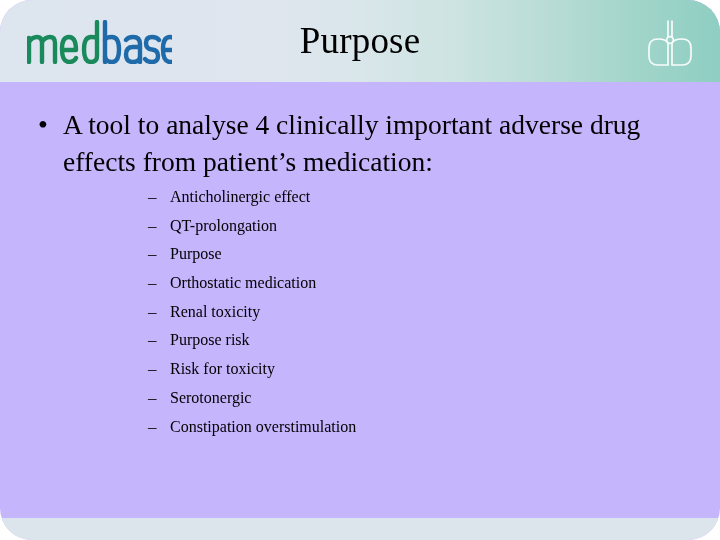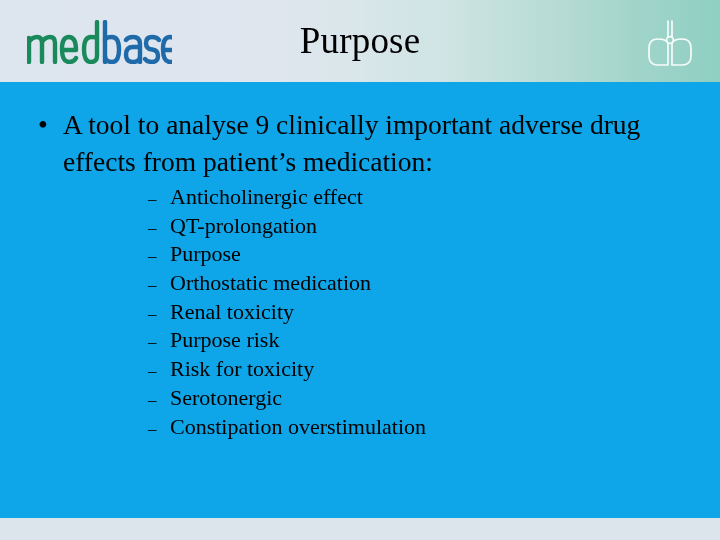--- a/index.html
+++ b/index.html
@@ -14,22 +14,23 @@
     overflow: hidden;
     position: relative;
   }
 
   
   .slide {
     position: absolute;
     top: 0; left: 0;
     width: 720px;
     height: 540px;
-    background: #0ea5e9;
+    background: #c4b5fd;
     overflow: hidden;
+    border-radius: 32px;
   }
 
   
   .header-band {
     position: absolute;
     top: 0; left: 0;
     width: 720px;
     height: 82px;
     background: linear-gradient(to right,
                 #dde5ef 0%,
@@ -130,21 +131,21 @@
     flex: 0 0 auto;
     width: 22px;
     font-family: "Liberation Serif", serif;
     font-size: 17px;
     line-height: 28.7px;
     color: #000000;
   }
   .bullet-l2-text {
     flex: 1 1 auto;
     font-family: "Liberation Serif", serif;
-    font-size: 22px;
+    font-size: 16px;
     line-height: 28.7px;
     color: #000000;
     white-space: nowrap;
   }
 
   
   .footer-band {
     position: absolute;
     left: 0;
     top: 518px;
@@ -197,21 +198,21 @@
         </g>
       </svg>
     </div>
 
   </div>
 
   <div class="body-area">
 
     <div class="bullet-l1">
       <div class="bullet-l1-marker">•</div>
-      <div class="bullet-l1-text">A tool to analyse 9 clinically important adverse drug effects from patient’s medication:</div>
+      <div class="bullet-l1-text">A tool to analyse 4 clinically important adverse drug effects from patient’s medication:</div>
     </div>
 
     <div class="sublist">
 
       <div class="bullet-l2">
         <span class="bullet-l2-marker">–</span>
         <span class="bullet-l2-text">Anticholinergic effect</span>
       </div>
 
       <div class="bullet-l2">

